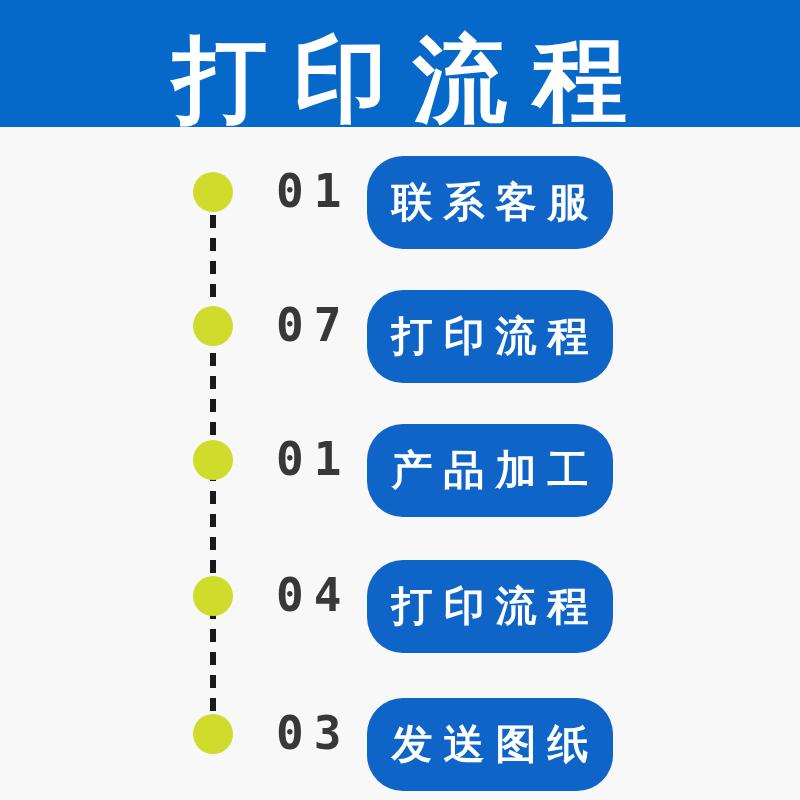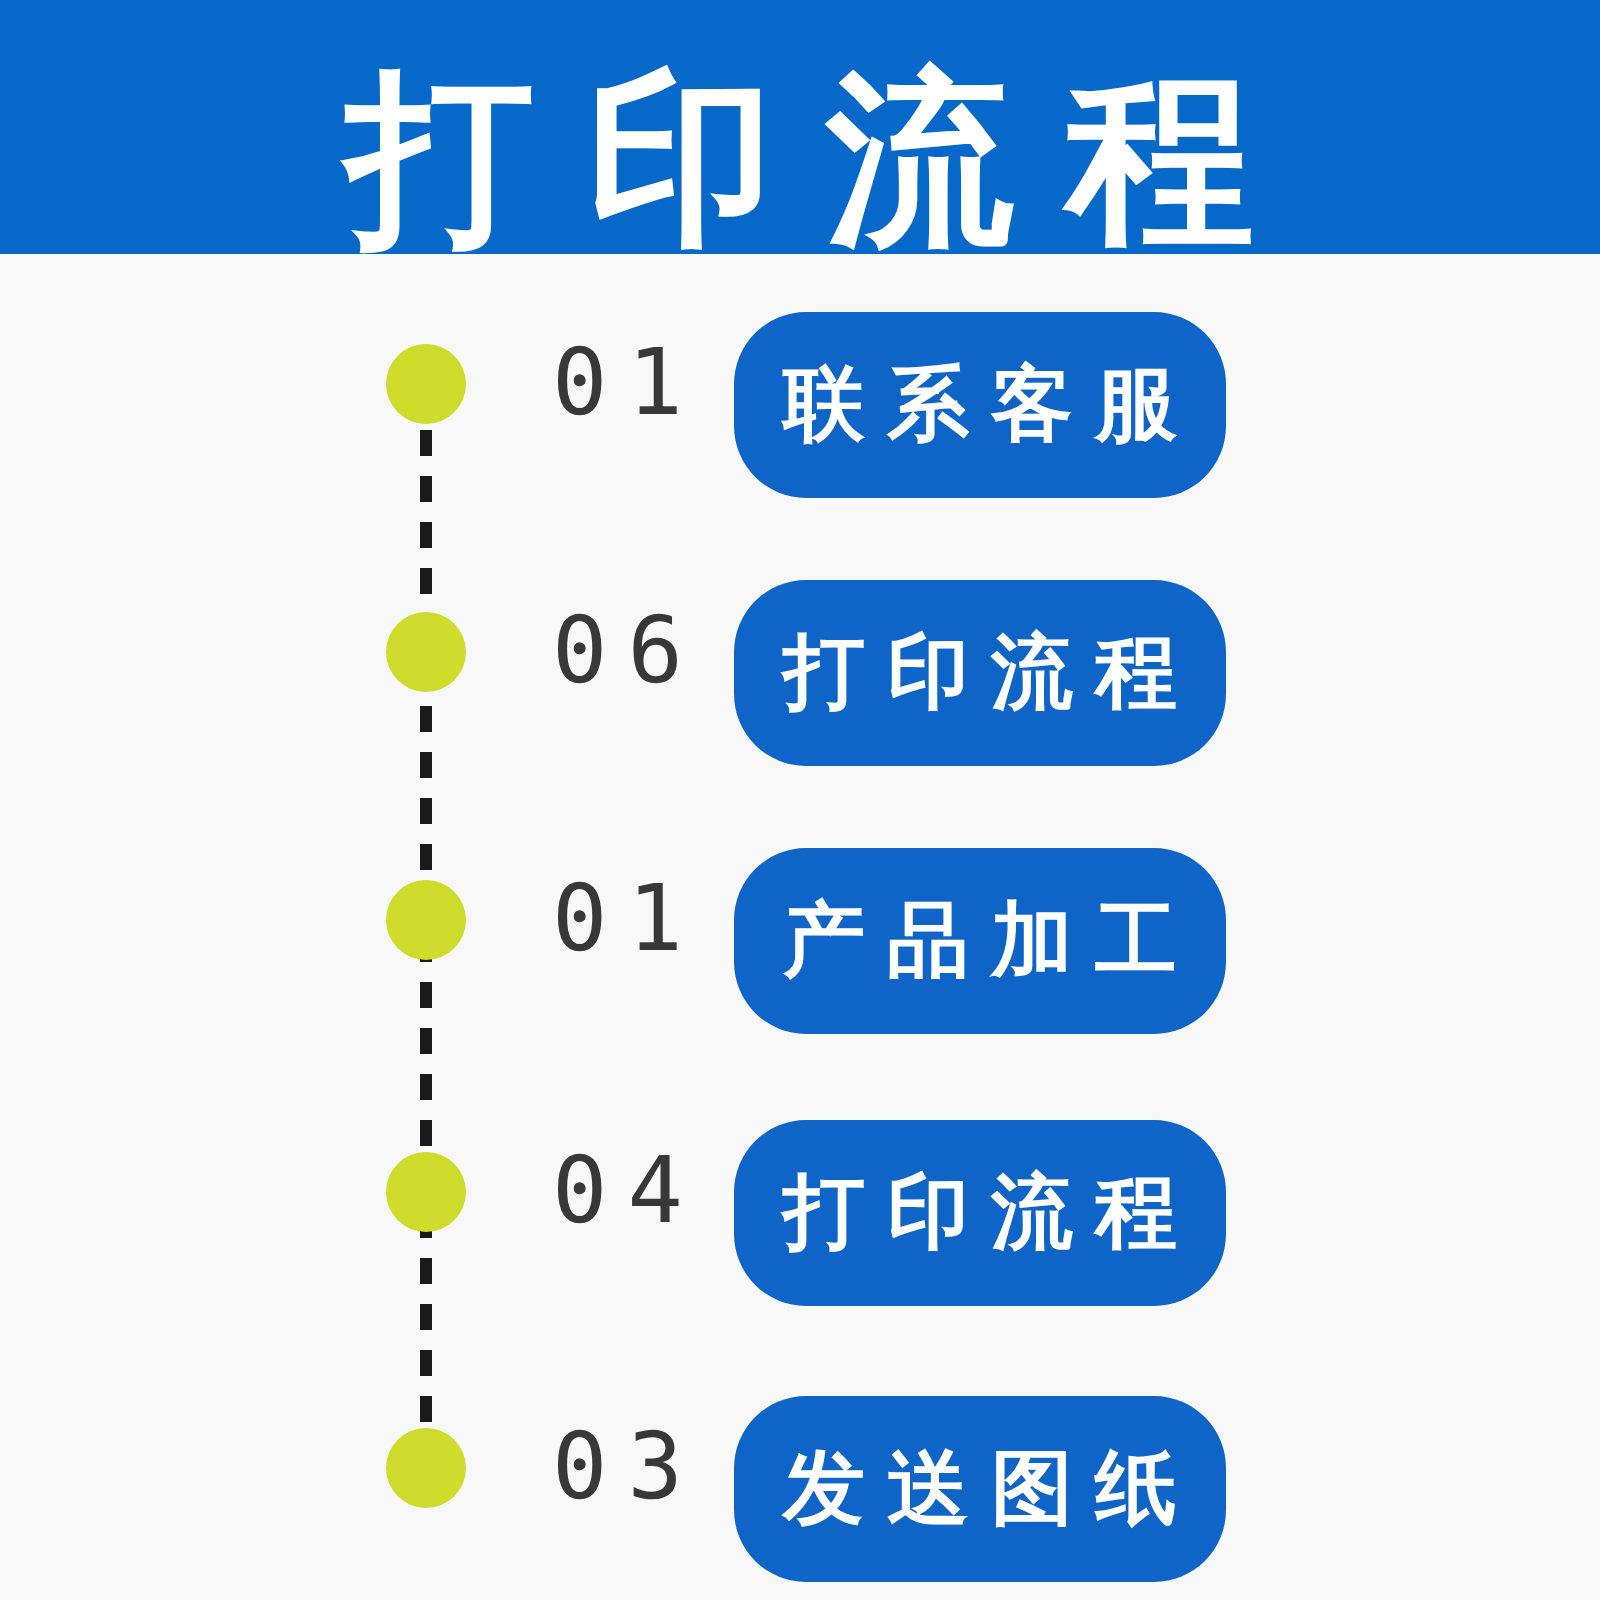--- a/index.html
+++ b/index.html
@@ -71,21 +71,21 @@
     border-radius: 50%;
     background: var(--dot, #cfdc2b);
   }
   .num {
     position: absolute;
     left: 276px; top: 0;
     transform: translateY(-52%);
     color: var(--number-text, #383838);
     font-family: "DejaVu Sans Mono", "Liberation Mono", monospace;
     font-size: 46px;
-    font-weight: 400;
+    font-weight: 700;
     letter-spacing: 10px;
     line-height: 1;
     white-space: nowrap;
   }
   .pill {
     position: absolute;
     left: 367px; top: -36px;
     width: 246px; height: 93px;
     border-radius: 36px;
     background: var(--pill-bg, #0e64c7);
@@ -114,21 +114,21 @@
     <div class="connector"></div>
 
     <div class="step step-1">
       <span class="dot"></span>
       <span class="num">01</span>
       <span class="pill">联系客服</span>
     </div>
 
     <div class="step step-2">
       <span class="dot"></span>
-      <span class="num">06</span>
+      <span class="num">07</span>
       <span class="pill">打印流程</span>
     </div>
 
     <div class="step step-3">
       <span class="dot"></span>
       <span class="num">01</span>
       <span class="pill">产品加工</span>
     </div>
 
     <div class="step step-4">

